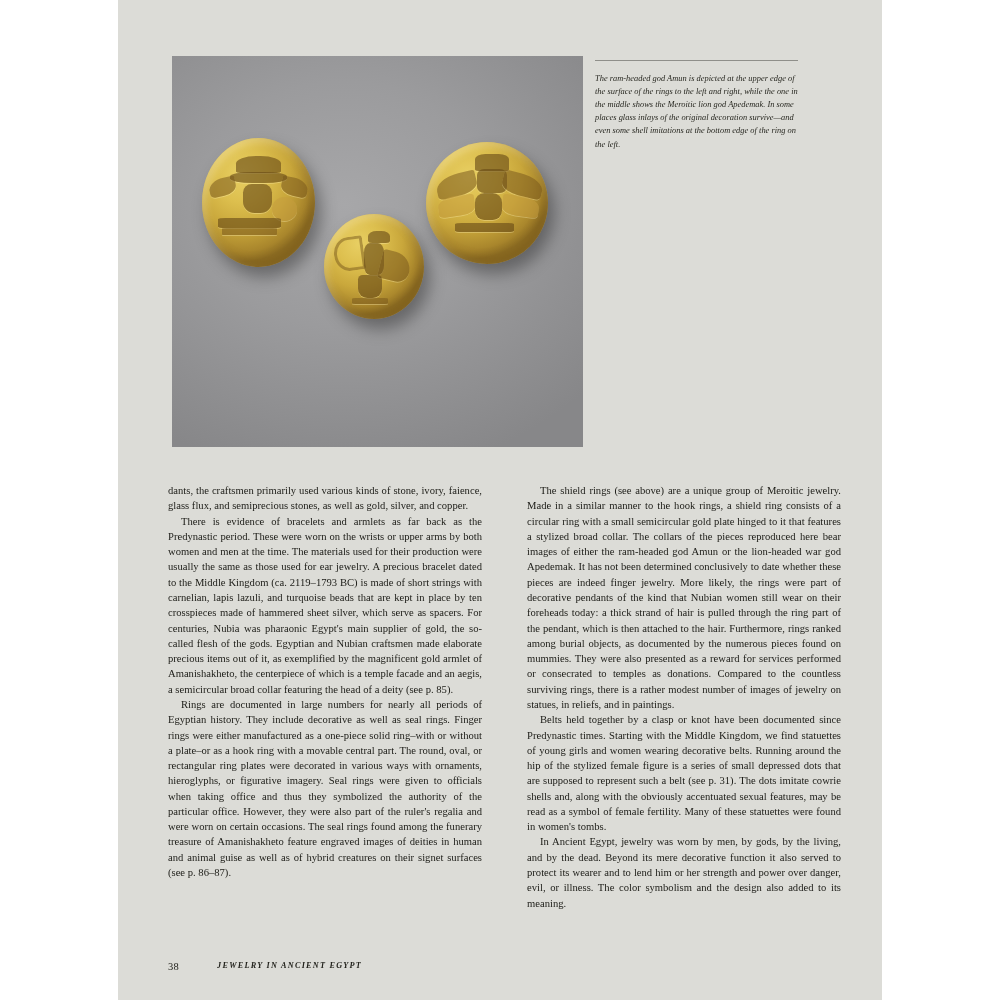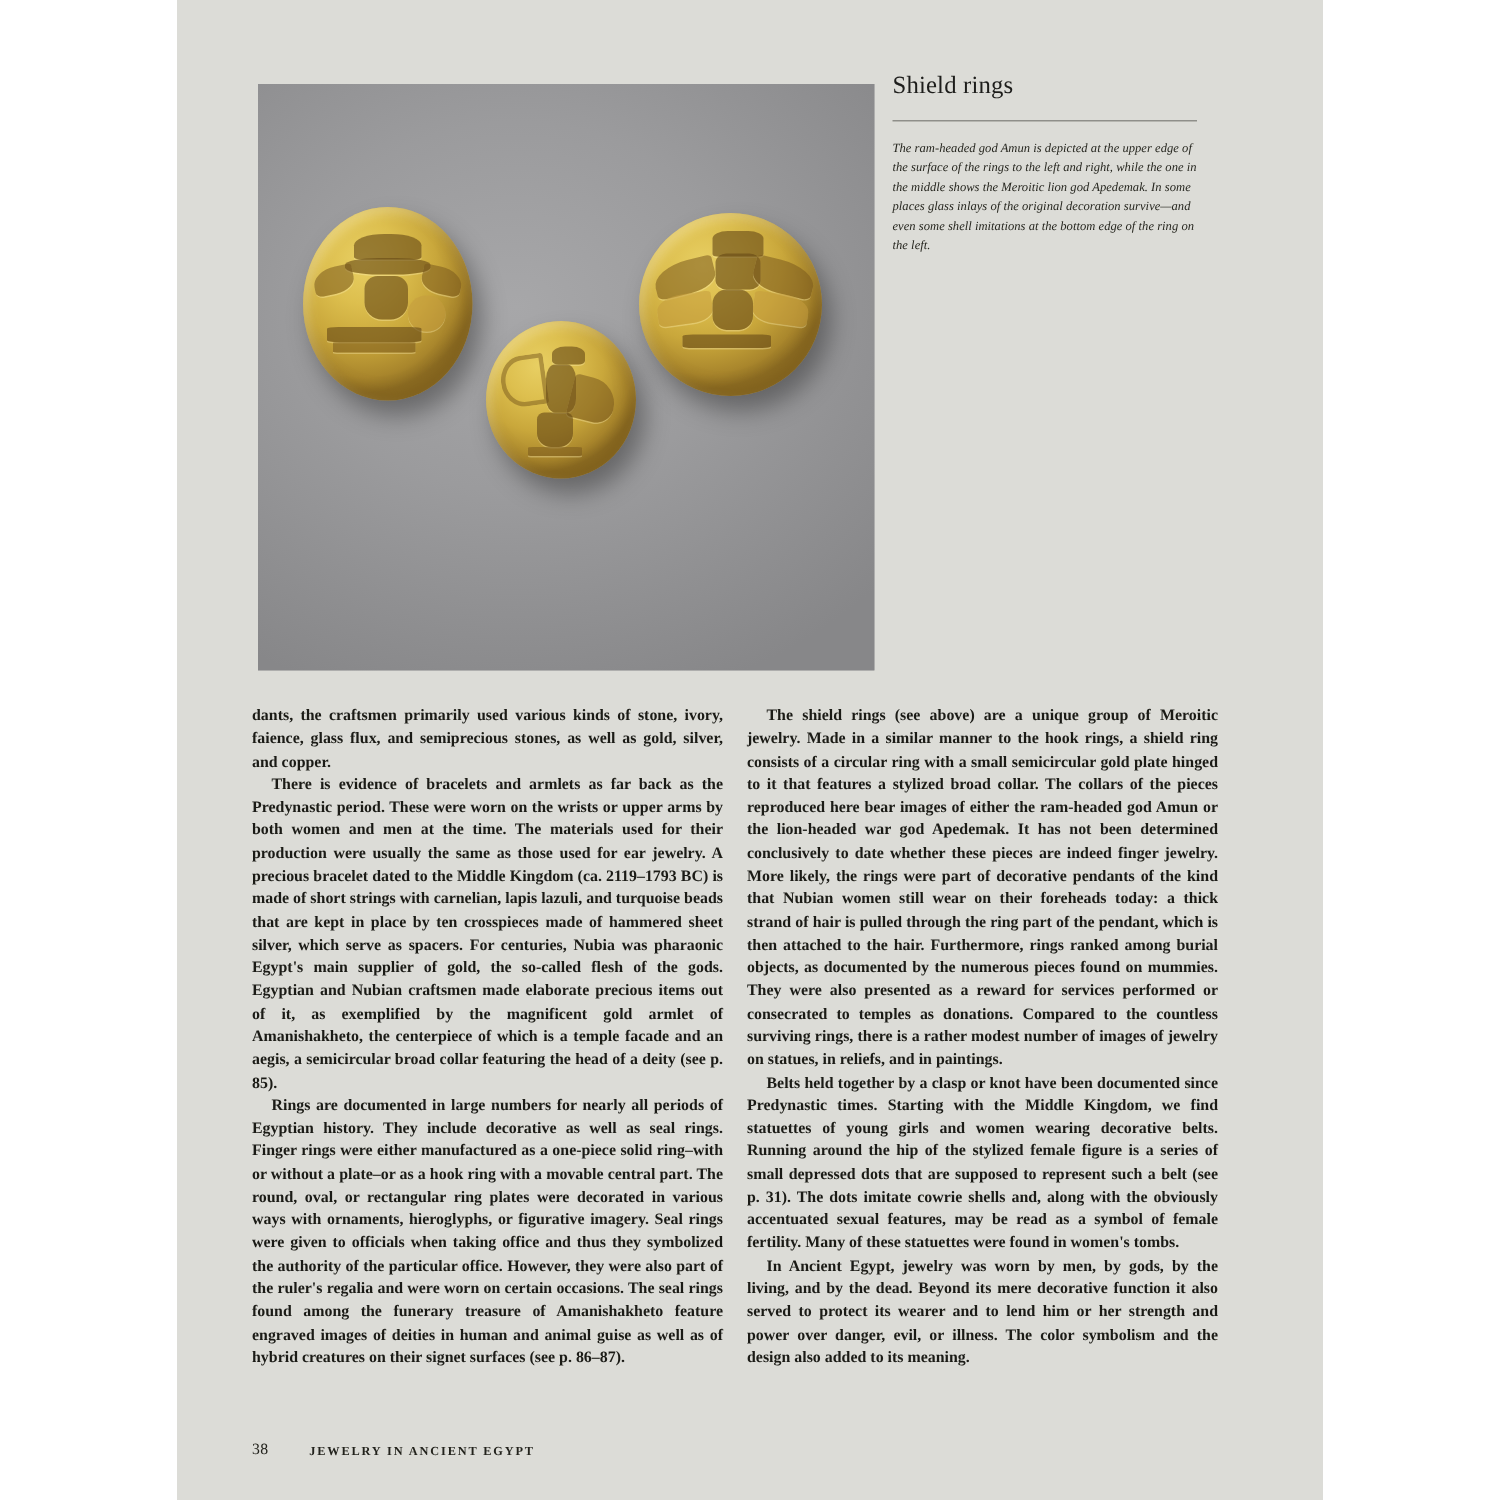--- a/index.html
+++ b/index.html
@@ -107,25 +107,24 @@
     font-style: italic;
     color: #26261f;
     letter-spacing: 0.02px;
     font-family: Liberation Serif, serif;
   }
 
   
   #body-cols {
     position: absolute;
     left: 50px;
-    top: 470px;
+    top: 483px;
     width: 682px;
     display: flex;
-    gap: 16px;
-    font-weight: bold;
+    gap: 45px;
   }
   .col {
     width: 314px;
   }
   .col p {
     margin: 0;
     font-size: 10.6px;
     line-height: 1.443;
     text-align: justify;
     color: #1b1b16;
@@ -135,32 +134,33 @@
   .col p.indent {
     text-indent: 13px;
   }
 
   
   #footer {
     position: absolute;
     left: 50px;
     top: 961px;
     display: flex;
-    align-items: flex-end;
+    align-items: flex-start;
     color: #23231d;
   }
   #footer .folio {
     font-size: 10.5px;
     letter-spacing: 0.3px;
   }
   #footer .runhead {
-    margin-left: 27px;
+    margin-left: 38px;
     font-size: 8.2px;
     letter-spacing: 1.25px;
     font-weight: bold;
+    font-style: italic;
   }
 </style>
 </head>
 <body>
 
 <div id="page">
 
   <div id="plate">
     <div class="photo-bg"></div>
 
@@ -196,21 +196,20 @@
         <div class="fig" style="left:62%;top:26%;width:34%;height:18%;border-radius:10% 60% 15% 45%;transform:rotate(14deg);"></div>
         <div class="fig light" style="left:10%;top:44%;width:30%;height:16%;border-radius:50% 10% 40% 15%;transform:rotate(-8deg);"></div>
         <div class="fig light" style="left:62%;top:44%;width:30%;height:16%;border-radius:10% 50% 15% 40%;transform:rotate(8deg);"></div>
         <div class="fig dark" style="left:40%;top:42%;width:22%;height:22%;border-radius:35%;"></div>
         <div class="fig dark" style="left:24%;top:66%;width:48%;height:8%;border-radius:12%;"></div>
       </div>
     </div>
   </div>
 
   <div id="sidebar">
-    <h2>Shield rings</h2>
     <div class="rule"></div>
     <div class="caption">The ram-headed god Amun is depicted at the upper edge of the surface of the rings to the left and right, while the one in the middle shows the Meroitic lion god Apedemak. In some places glass inlays of the original decoration survive—and even some shell imitations at the bottom edge of the ring on the left.</div>
   </div>
 
   <div id="body-cols">
     <div class="col">
       <p>dants, the craftsmen primarily used various kinds of stone, ivory, faience, glass flux, and semiprecious stones, as well as gold, silver, and copper.</p>
       <p class="indent">There is evidence of bracelets and armlets as far back as the Predynastic period. These were worn on the wrists or upper arms by both women and men at the time. The materials used for their production were usually the same as those used for ear jewelry. A precious bracelet dated to the Middle Kingdom (ca. 2119–1793 BC) is made of short strings with carnelian, lapis lazuli, and turquoise beads that are kept in place by ten crosspieces made of hammered sheet silver, which serve as spacers. For centuries, Nubia was pharaonic Egypt's main supplier of gold, the so-called flesh of the gods. Egyptian and Nubian craftsmen made elaborate precious items out of it, as exemplified by the magnificent gold armlet of Amanishakheto, the centerpiece of which is a temple facade and an aegis, a semicircular broad collar featuring the head of a deity (see p. 85).</p>
       <p class="indent">Rings are documented in large numbers for nearly all periods of Egyptian history. They include decorative as well as seal rings. Finger rings were either manufactured as a one-piece solid ring–with or without a plate–or as a hook ring with a movable central part. The round, oval, or rectangular ring plates were decorated in various ways with ornaments, hieroglyphs, or figurative imagery. Seal rings were given to officials when taking office and thus they symbolized the authority of the particular office. However, they were also part of the ruler's regalia and were worn on certain occasions. The seal rings found among the funerary treasure of Amanishakheto feature engraved images of deities in human and animal guise as well as of hybrid creatures on their signet surfaces (see p. 86–87).</p>
     </div>

